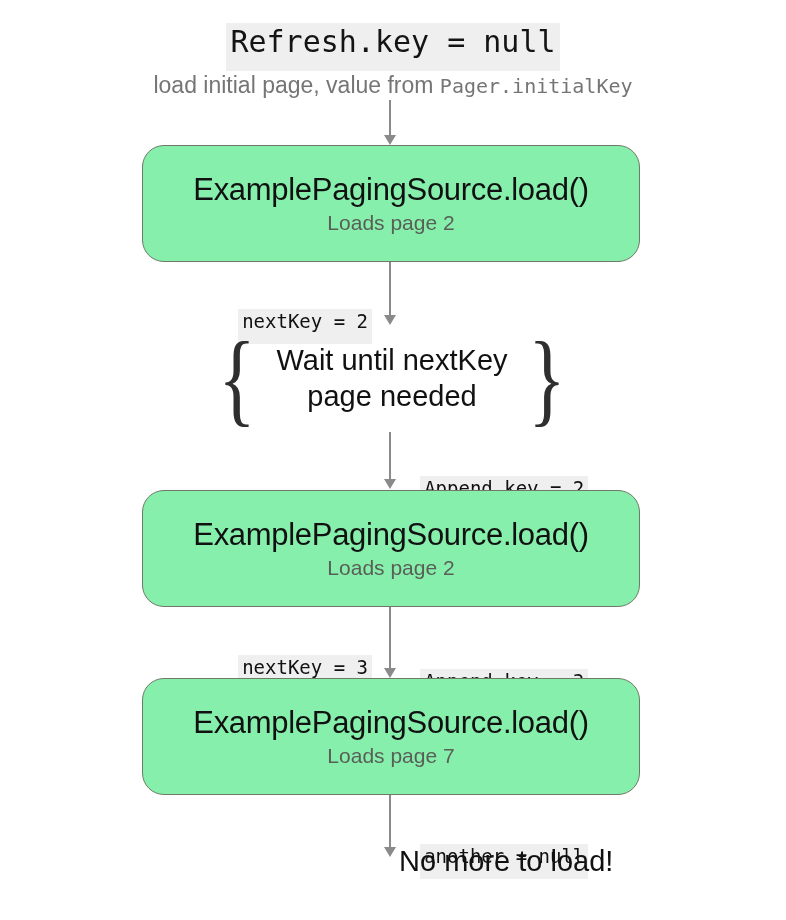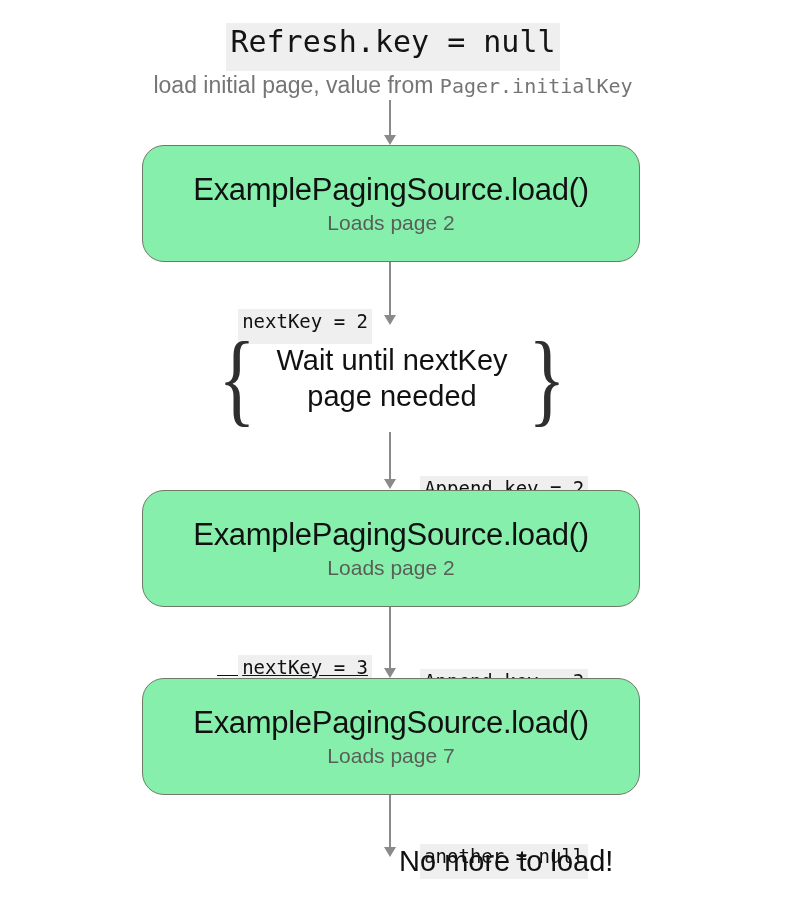--- a/index.html
+++ b/index.html
@@ -145,21 +145,21 @@
     position: absolute;
     font-size: 19px;
     line-height: 34px;
     white-space: pre;
   }
   .edge-label.right { left: 399px; }
   .edge-label.left  { right: 414px; }
 
   #label-nextkey-1 { top: 270px; }
   #label-append-2  { top: 437px; }
-  #label-nextkey-2 { top: 616px; text-decoration: underline; }
+  #label-nextkey-2 { top: 616px; }
   #label-append-3  { top: 630px; }
   #label-nextkey-3 { top: 805px; }
 
   #label-final {
     position: absolute;
     left: 399px;
     top: 843px;
     font-size: 29px;
     line-height: 36px;
     color: #111111;

